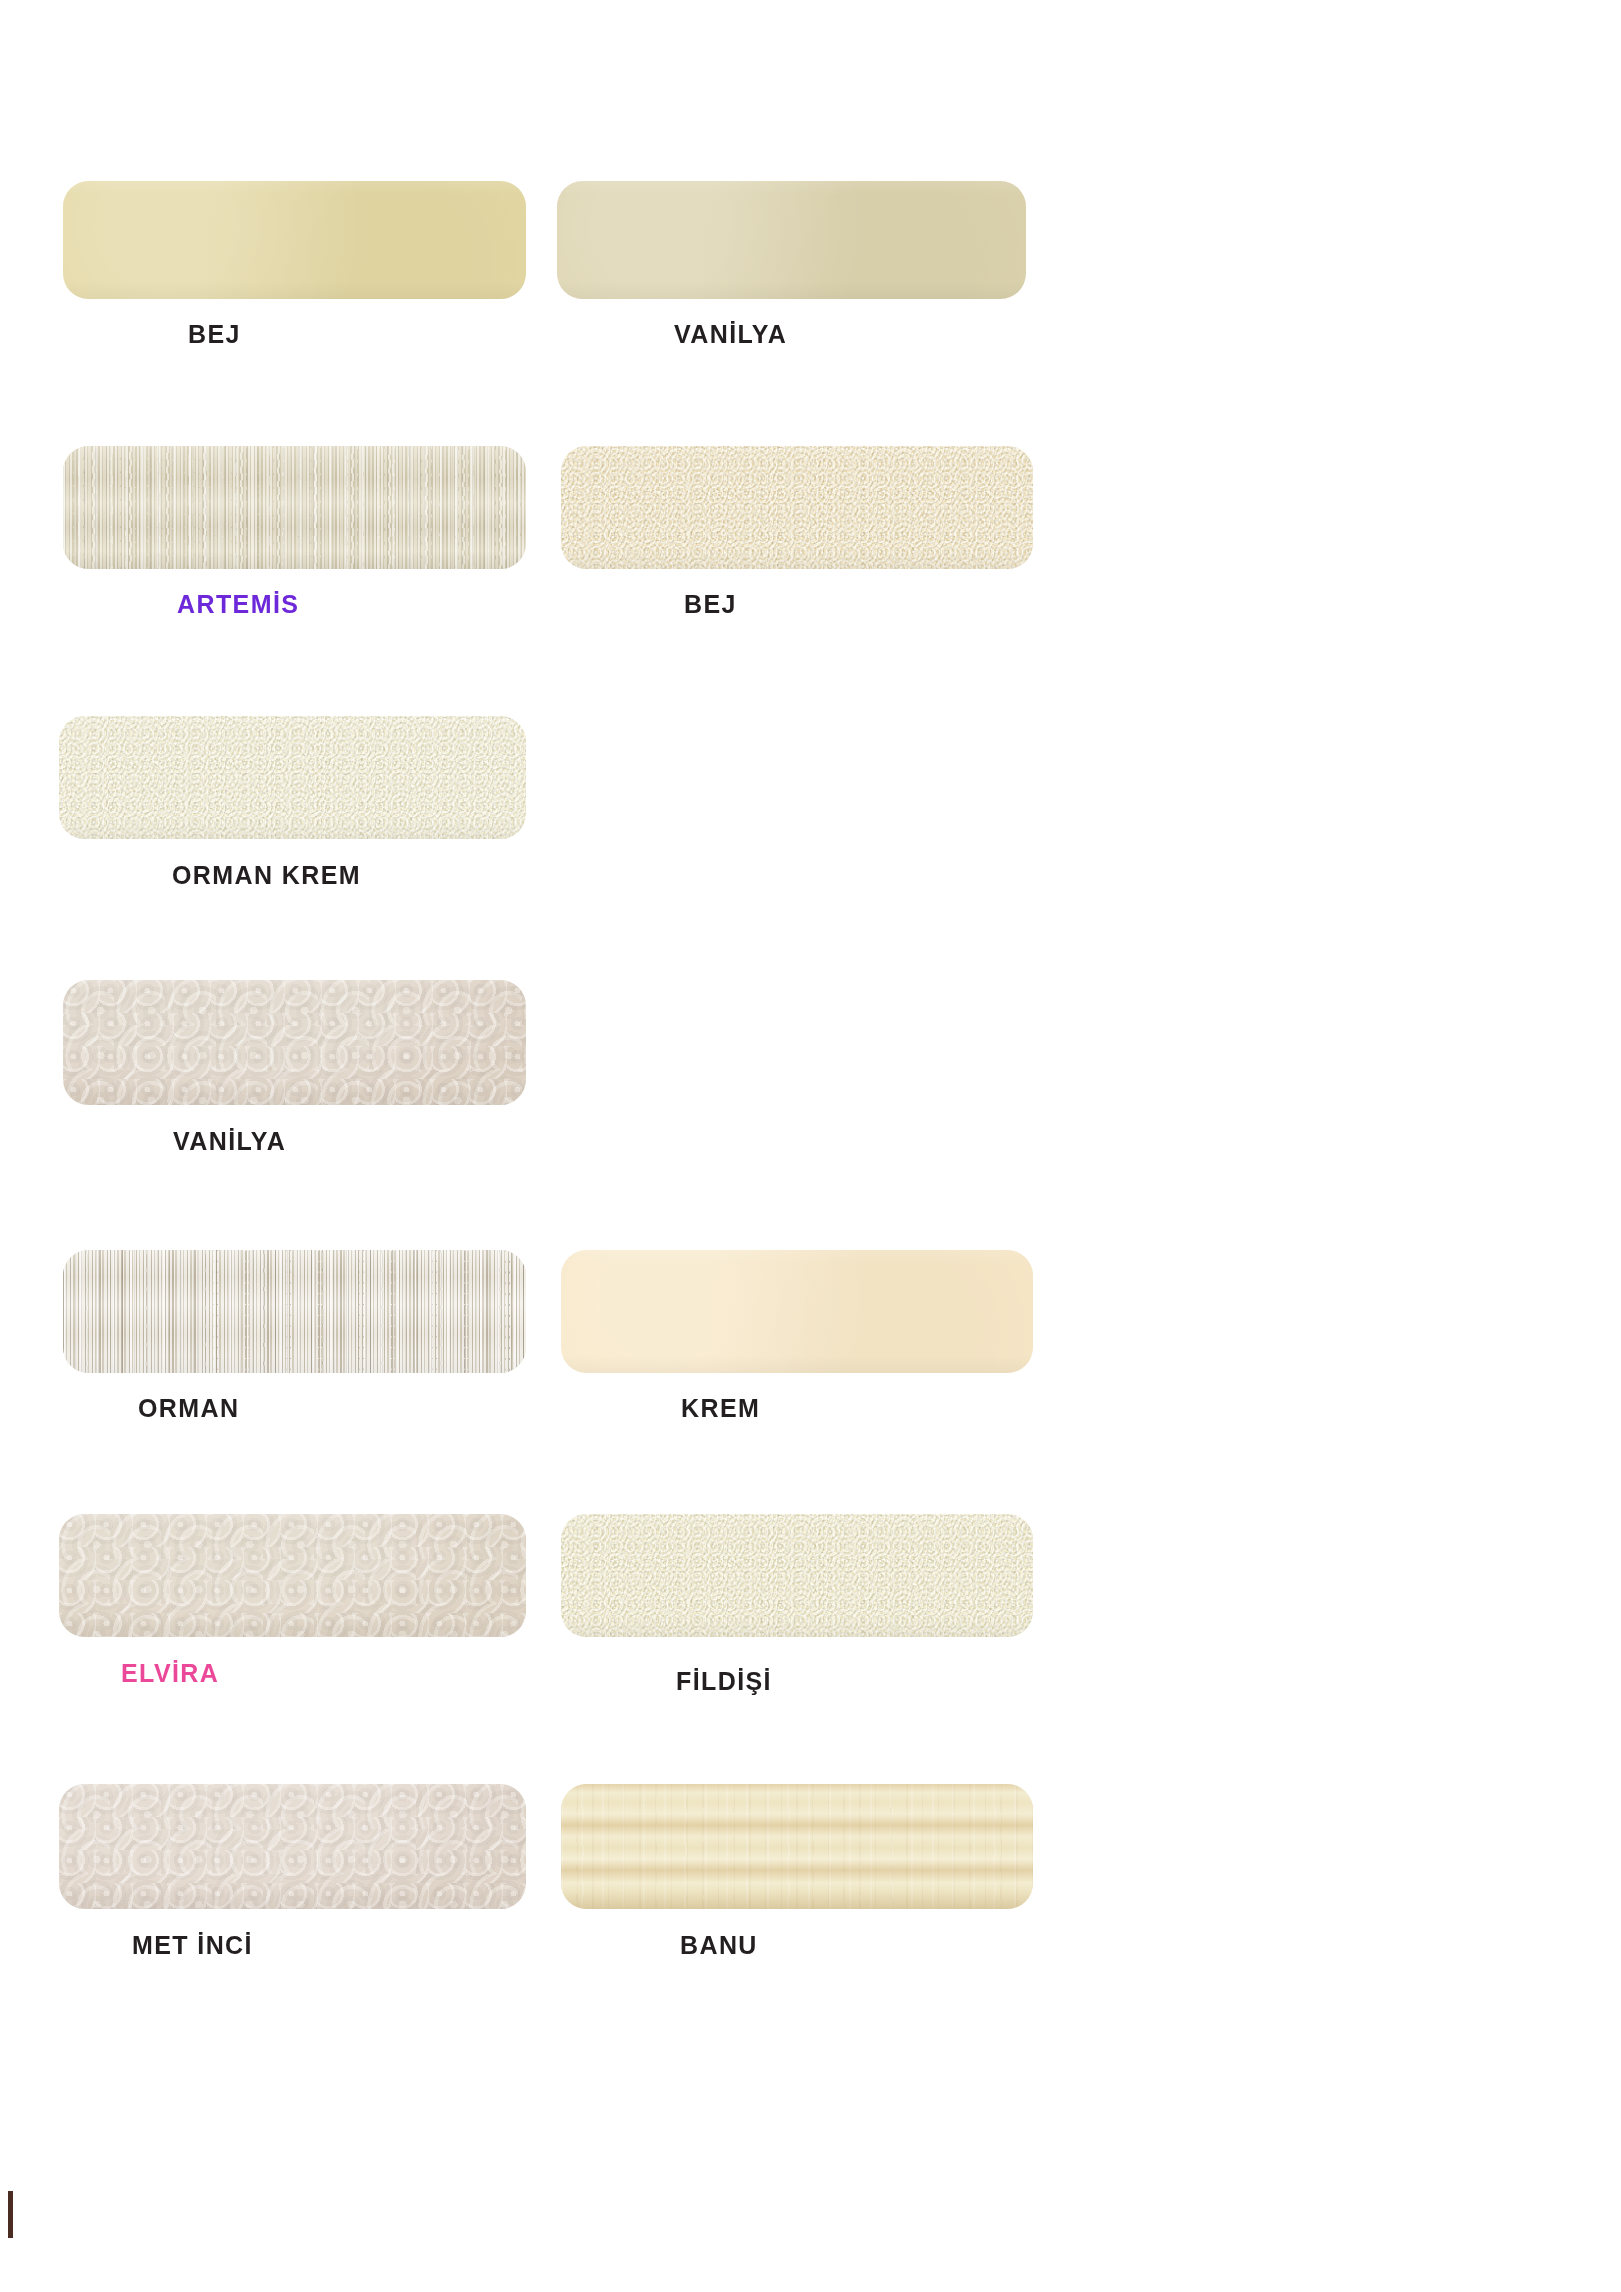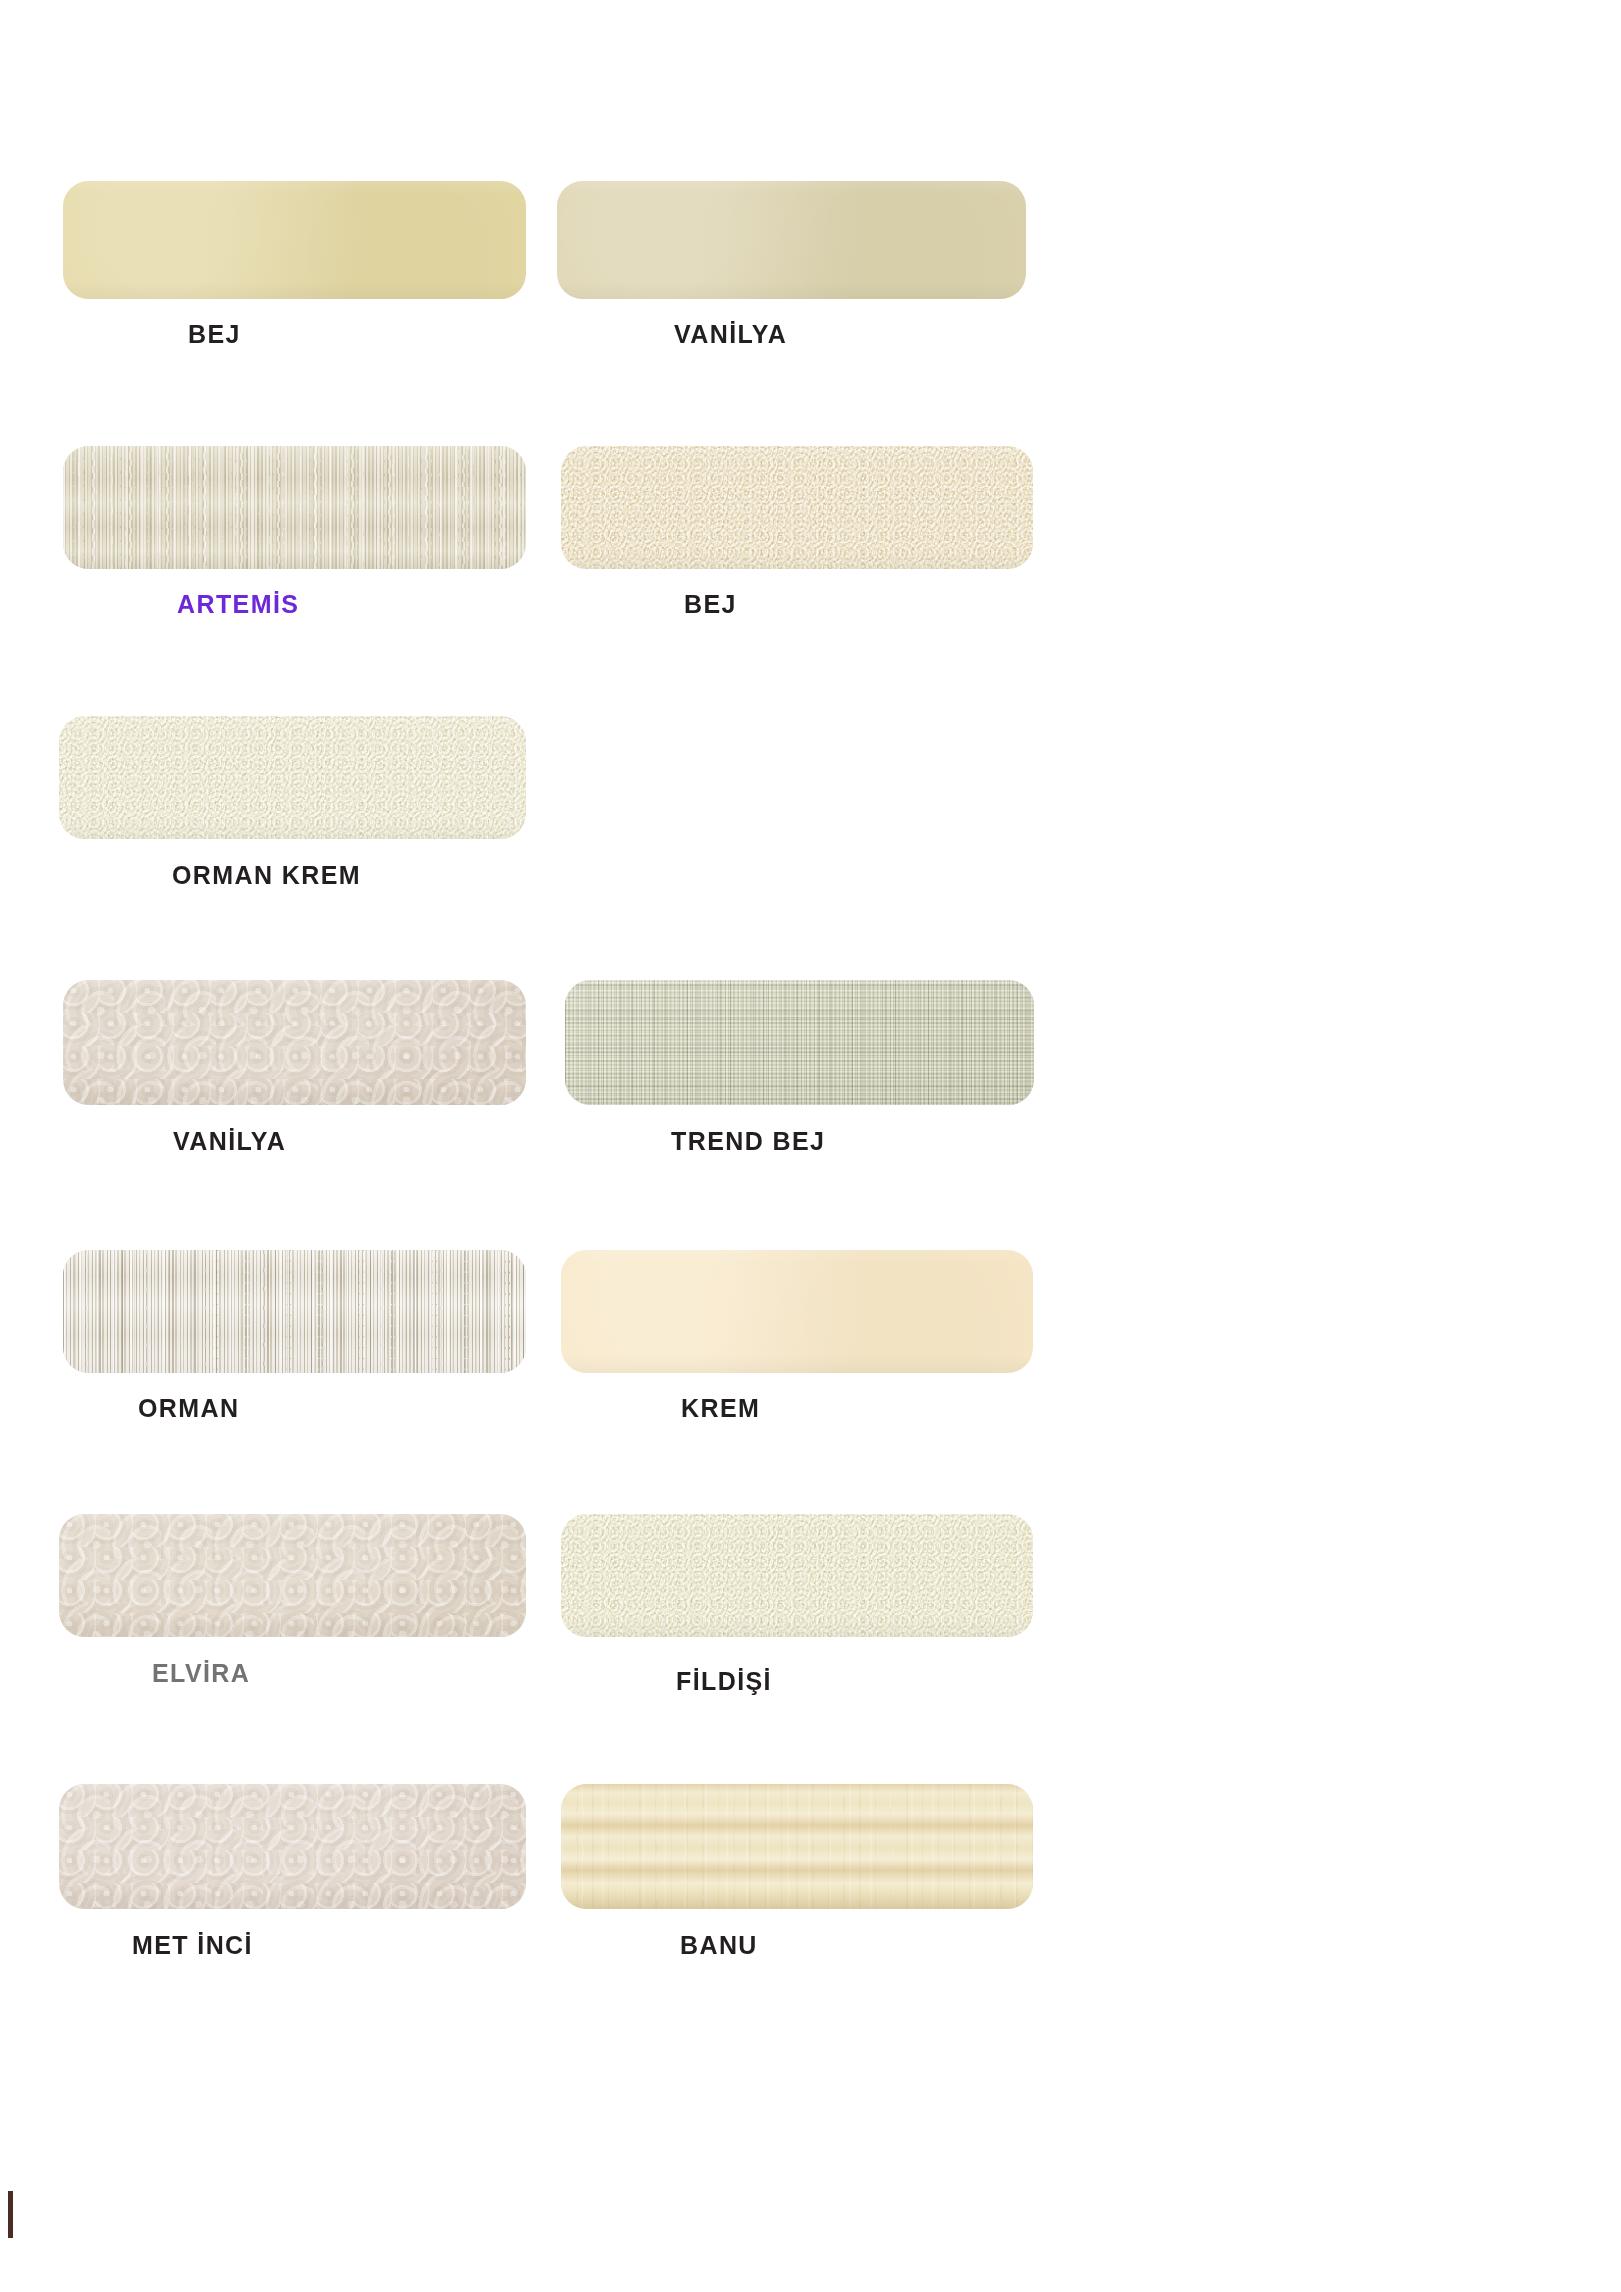--- a/index.html
+++ b/index.html
@@ -203,47 +203,40 @@
         </div>
         <div class="swatch-label" style="color: rgb(35, 31, 32); left: 113px; top: 145px;">ORMAN KREM</div>
       </div>
       <div class="swatch-cell" style="left: 63px; top: 980px; width: 463px; height: 194px;">
         <div class="swatch-chip" style="width: 463px; height: 125px; background-color: rgb(221, 209, 195);">
           <div class="tex tex-leather"></div>
           <div class="chip-shade"></div>
         </div>
         <div class="swatch-label" style="color: rgb(35, 31, 32); left: 110px; top: 147px;">VANİLYA</div>
       </div>
-      <div class="swatch-cell" style="left: 565px; top: 980px; width: 469px; height: 194px;">
-        <div class="swatch-chip" style="width: 469px; height: 125px; background-color: rgb(213, 214, 182);">
-          <div class="tex tex-linen"></div>
-          <div class="chip-shade"></div>
-        </div>
-        <div class="swatch-label" style="color: rgb(35, 31, 32); left: 106px; top: 147px;">TREND BEJ</div>
-      </div>
       <div class="swatch-cell" style="left: 63px; top: 1250px; width: 463px; height: 191px;">
         <div class="swatch-chip" style="width: 463px; height: 123px; background-color: rgb(227, 221, 206);">
           <div class="tex tex-wood-limed"></div>
           <div class="chip-shade"></div>
         </div>
         <div class="swatch-label" style="color: rgb(35, 31, 32); left: 75px; top: 144px;">ORMAN</div>
       </div>
       <div class="swatch-cell" style="left: 561px; top: 1250px; width: 472px; height: 191px;">
         <div class="swatch-chip" style="width: 472px; height: 123px; background-color: rgb(248, 232, 200);">
           <div class="tex tex-plain"></div>
           <div class="chip-shade"></div>
         </div>
         <div class="swatch-label" style="color: rgb(35, 31, 32); left: 120px; top: 144px;">KREM</div>
       </div>
       <div class="swatch-cell" style="left: 59px; top: 1514px; width: 467px; height: 192px;">
         <div class="swatch-chip" style="width: 467px; height: 123px; background-color: rgb(222, 211, 195);">
           <div class="tex tex-leather"></div>
           <div class="chip-shade"></div>
         </div>
-        <div class="swatch-label" style="color: #737373; left: 93px; top: 145px;">ELVİRA</div>
+        <div class="swatch-label" style="color: #ec4899; left: 62px; top: 145px;">ELVİRA</div>
       </div>
       <div class="swatch-cell" style="left: 561px; top: 1514px; width: 472px; height: 192px;">
         <div class="swatch-chip" style="width: 472px; height: 123px; background-color: rgb(246, 237, 190);">
           <div class="tex tex-stucco"></div>
           <div class="chip-shade"></div>
         </div>
         <div class="swatch-label" style="color: rgb(35, 31, 32); left: 115px; top: 145px; margin-top: 8px;">FİLDİŞİ</div>
       </div>
       <div class="swatch-cell" style="left: 59px; top: 1784px; width: 467px; height: 194px;">
         <div class="swatch-chip" style="width: 467px; height: 125px; background-color: rgb(223, 211, 199);">

